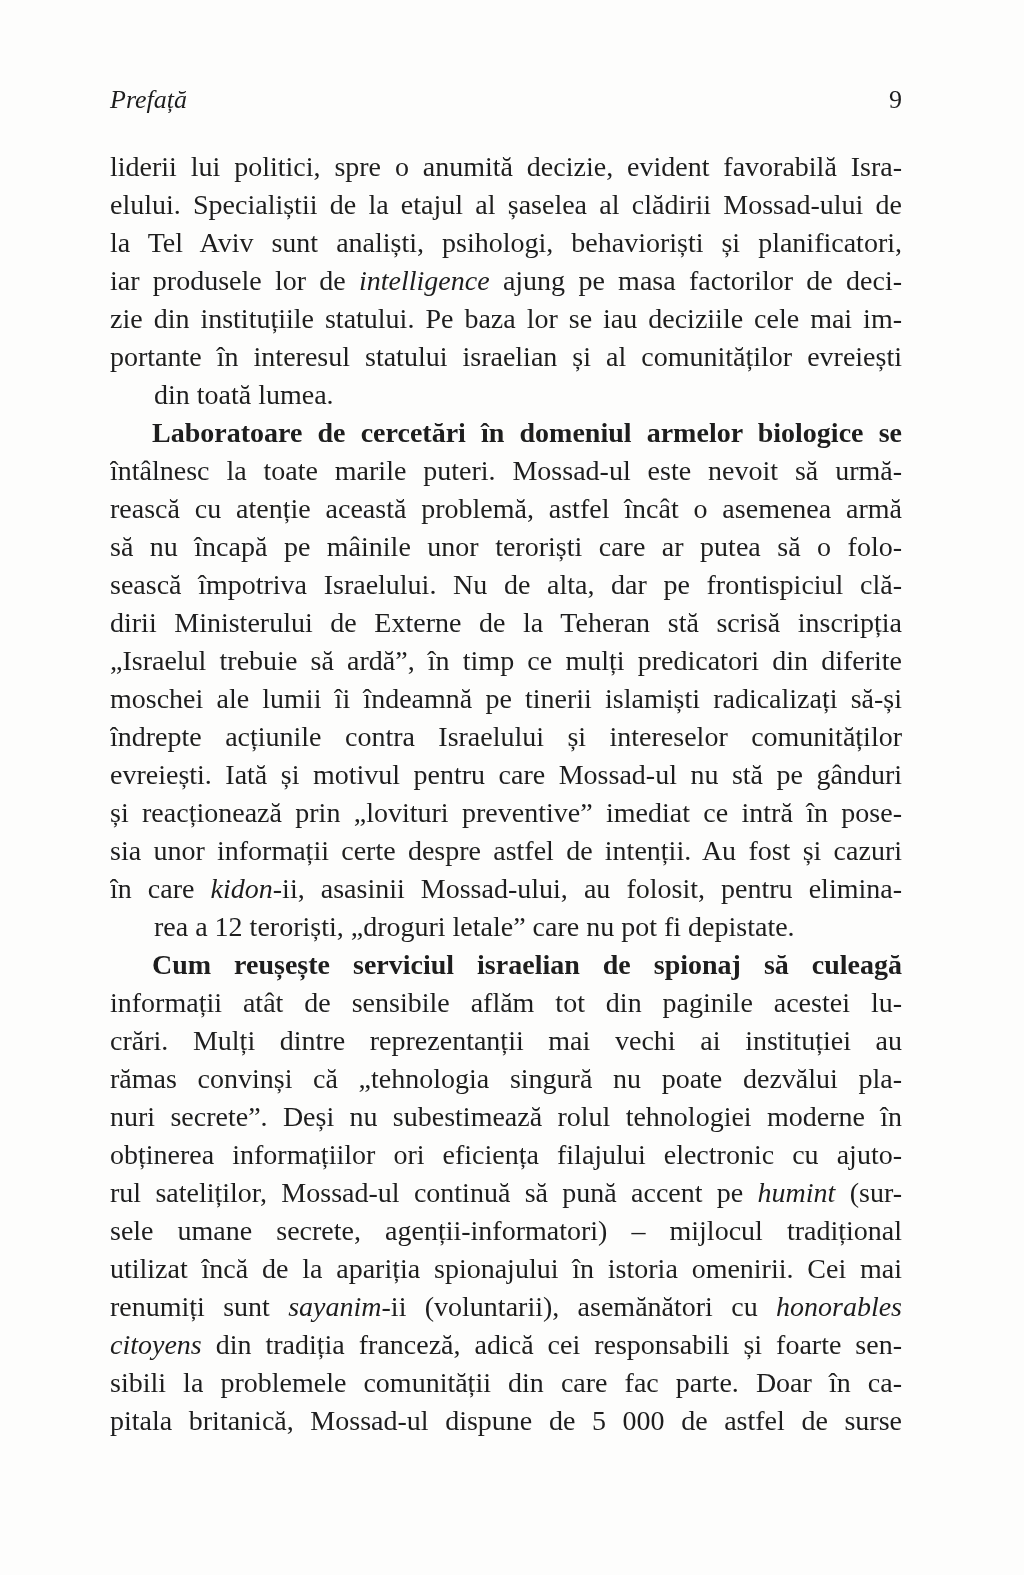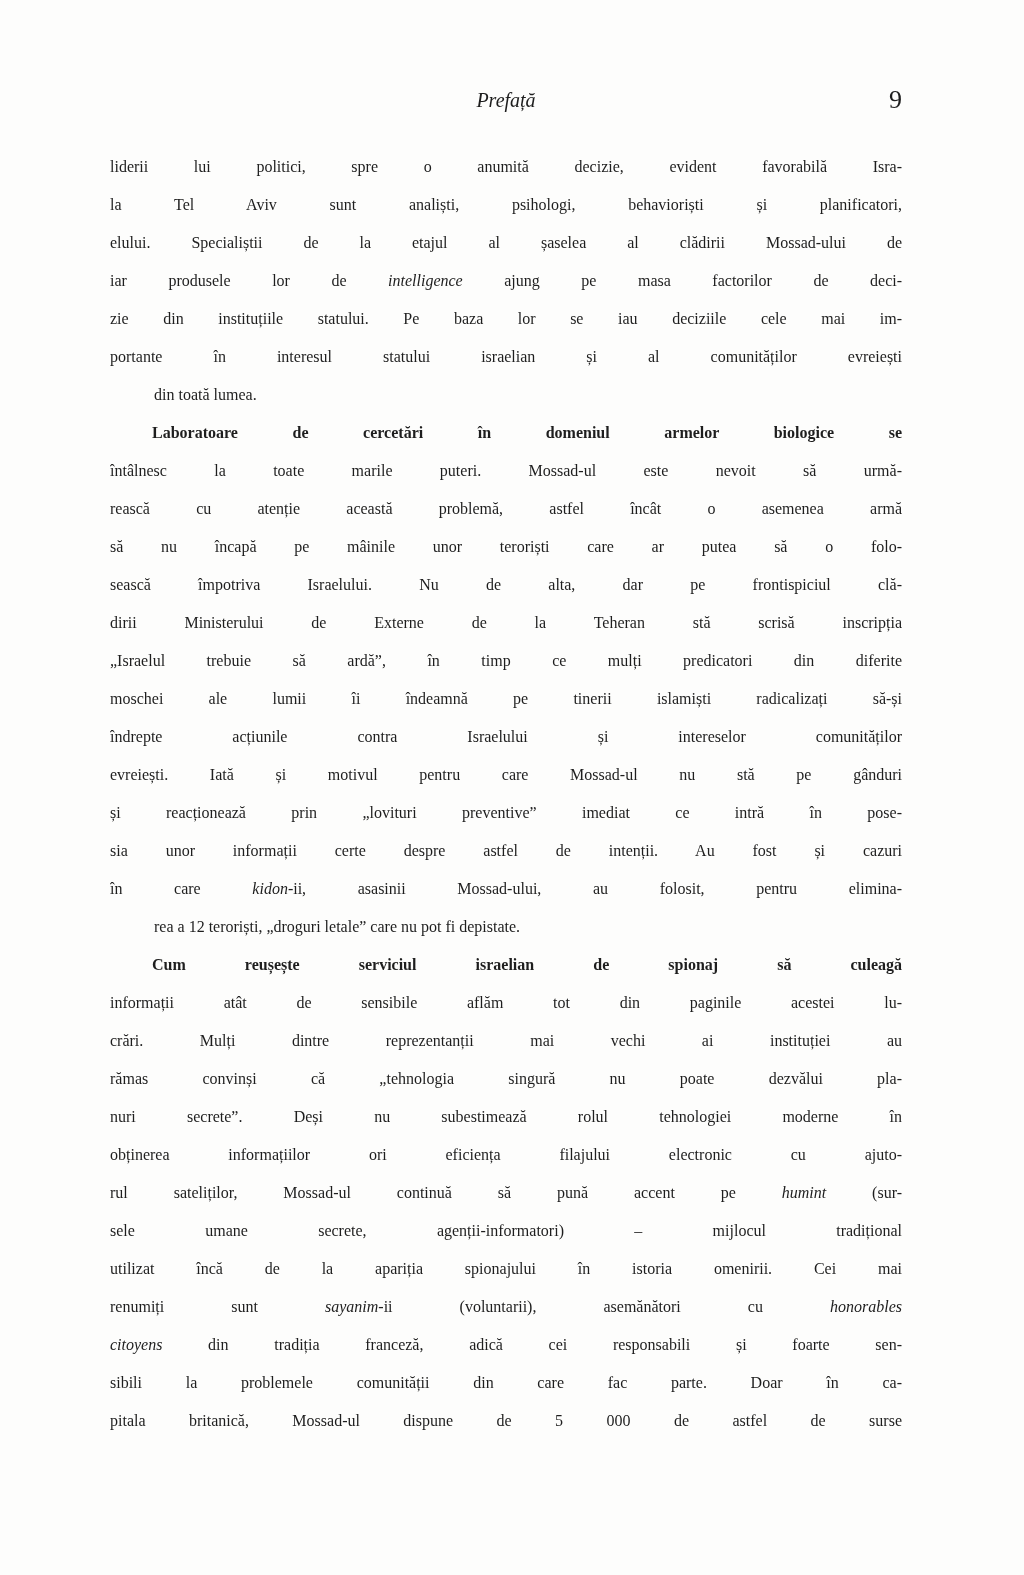--- a/index.html
+++ b/index.html
@@ -19,44 +19,43 @@
   }
   .page-header {
     position: absolute;
     top: 82px;
     left: 110px;
     width: 792px;
     height: 36px;
   }
   .running-title {
     display: block;
-    text-align: center;
     font-style: italic;
-    font-size: 20px;
+    font-size: 26px;
     line-height: 36px;
   }
   .page-number {
     position: absolute;
     right: 0;
     top: 0;
     font-size: 26px;
     line-height: 36px;
   }
   .body-text {
     position: absolute;
     top: 148px;
     left: 110px;
     width: 792px;
   }
   .paragraph {
     margin: 0;
     padding: 0;
   }
   .line {
-    font-size: 16px;
+    font-size: 28px;
     height: 38px;
     line-height: 38px;
     text-align: justify;
     text-align-last: justify;
     overflow: hidden;
   }
   .line.indent {
     text-indent: 42px;
     font-weight: bold;
   }
@@ -72,22 +71,22 @@
 <body>
 
 <div class="page" style="background: rgb(253, 253, 252); color: rgb(30, 30, 30);">
   <header class="page-header">
     <span class="running-title">Prefață</span>
     <span class="page-number">9</span>
   </header>
   <main class="body-text">
       <div class="paragraph">
         <div class="line"><span>liderii lui politici, spre o anumită decizie, evident favorabilă Isra-</span></div>
+        <div class="line"><span>elului. Specialiștii de la etajul al șaselea al clădirii Mossad-ului de</span></div>
         <div class="line"><span>la Tel Aviv sunt analiști, psihologi, behavioriști și planificatori,</span></div>
-        <div class="line"><span>elului. Specialiștii de la etajul al șaselea al clădirii Mossad-ului de</span></div>
         <div class="line"><span>iar produsele lor de </span><em>intelligence</em><span> ajung pe masa factorilor de deci-</span></div>
         <div class="line"><span>zie din instituțiile statului. Pe baza lor se iau deciziile cele mai im-</span></div>
         <div class="line"><span>portante în interesul statului israelian și al comunităților evreiești</span></div>
         <div class="line par-end"><span>din toată lumea.</span></div>
       </div>
       <div class="paragraph">
         <div class="line indent"><span>Laboratoare de cercetări în domeniul armelor biologice se</span></div>
         <div class="line"><span>întâlnesc la toate marile puteri. Mossad-ul este nevoit să urmă-</span></div>
         <div class="line"><span>rească cu atenție această problemă, astfel încât o asemenea armă</span></div>
         <div class="line"><span>să nu încapă pe mâinile unor teroriști care ar putea să o folo-</span></div>

